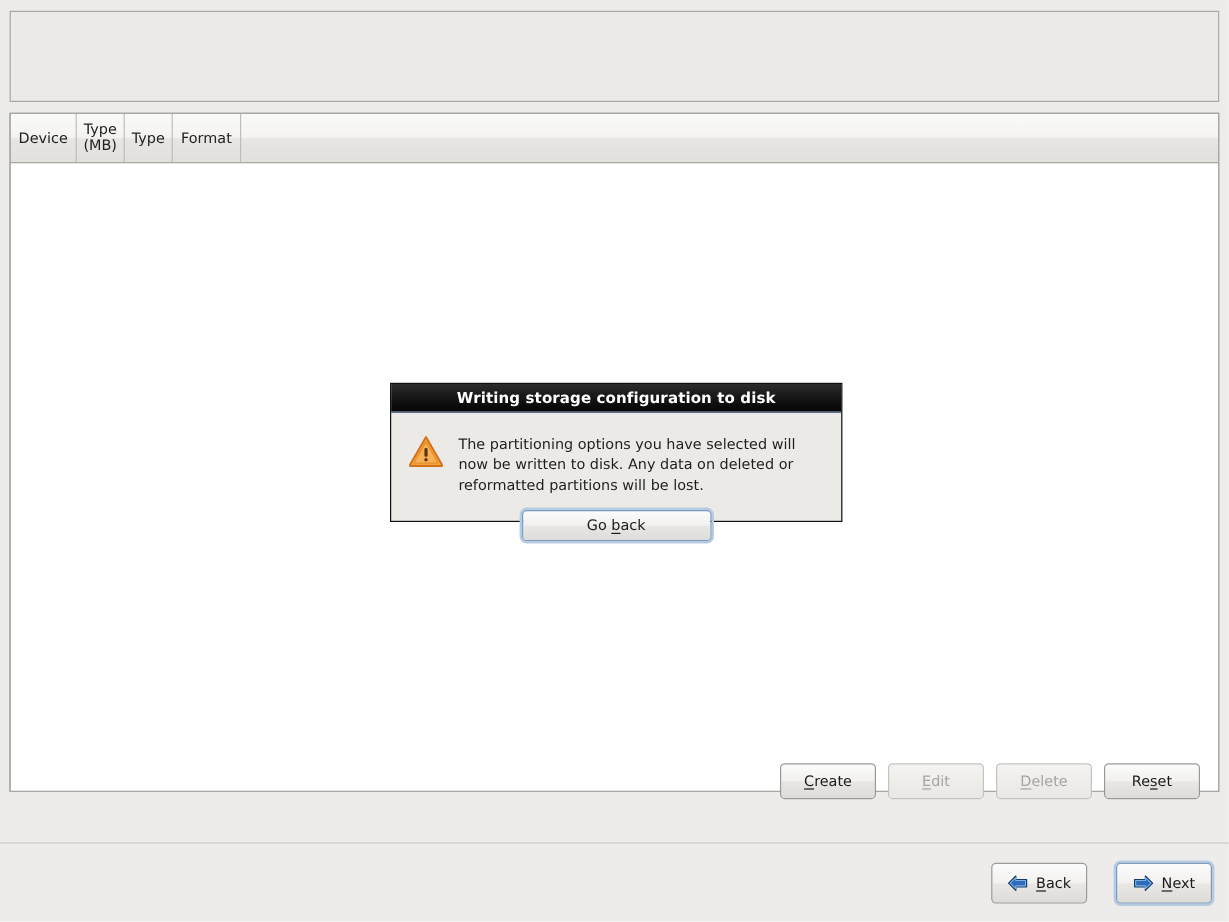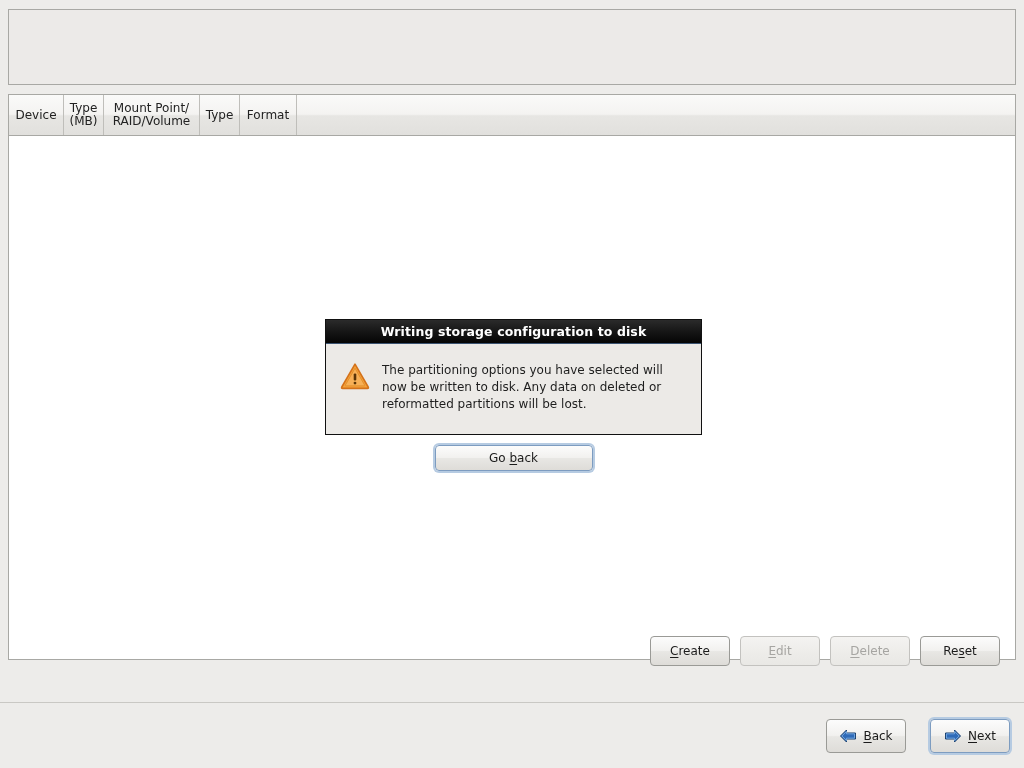--- a/index.html
+++ b/index.html
@@ -180,41 +180,39 @@
     font-size: 12px;
     line-height: 17px;
     color: #1e1e1e;
     max-width: 315px;
     white-space: pre-line;
   }
   #dialog-buttons {
     display: flex;
     justify-content: center;
     gap: 18px;
-    margin-top: 32px;
+    margin-top: 12px;
   }
   .dlg-btn {
     height: 26px;
     font-size: 12px;
   }
   #go-back-button { width: 158px; }
   #write-changes-button { width: 156px; }
 </style>
 </head>
 <body>
 
 <div id="top-panel"></div>
 
 <div id="device-table">
   <div id="table-header">
     <div class="th" style="width:55px">Device</div>
     <div class="th" style="width:40px">Type
 (MB)</div>
-    <div class="th" style="width:96px">Mount Point/
-RAID/Volume</div>
     <div class="th" style="width:40px">Type</div>
     <div class="th" style="width:57px">Format</div>
     <div class="th" style="flex:1"></div>
   </div>
   <div id="table-body"></div>
 </div>
 
 <div id="action-row">
   <div class="btn act-btn">
     <span><u>C</u><span>reate</span></span>

